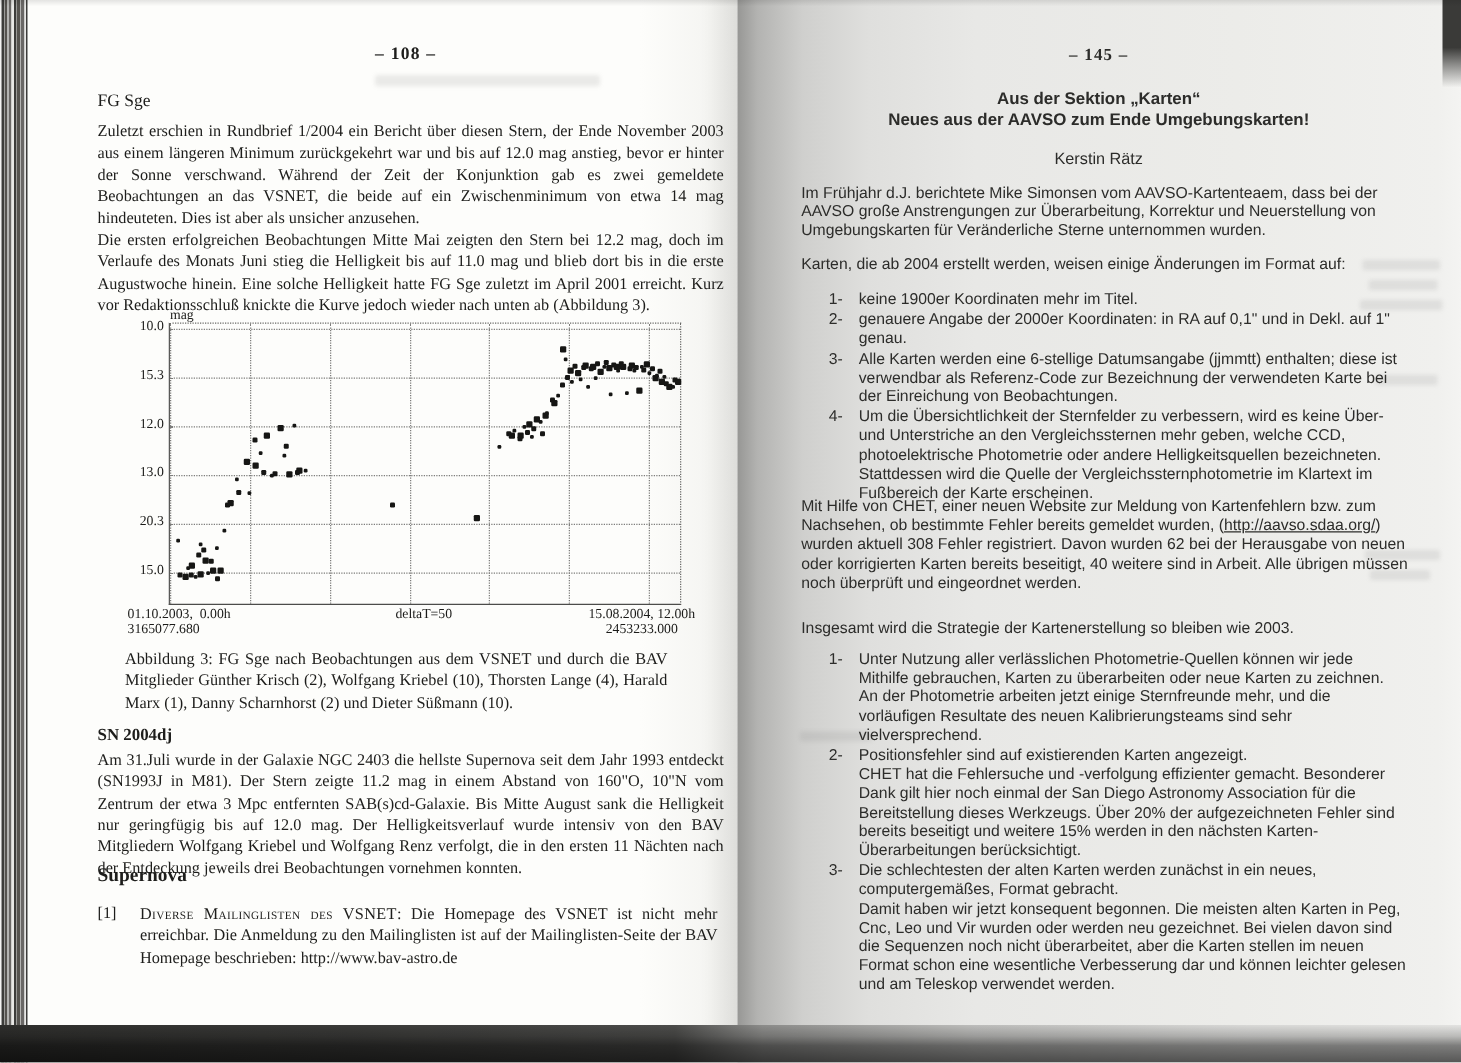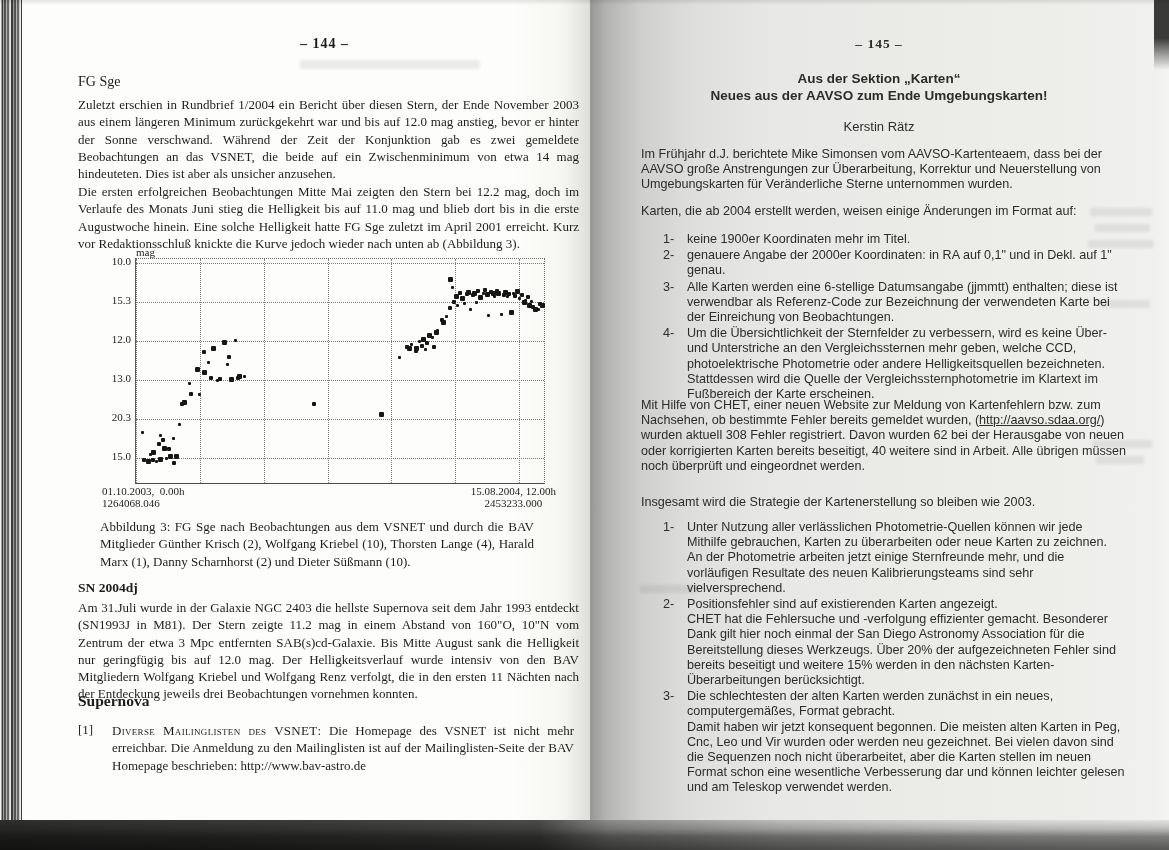--- a/index.html
+++ b/index.html
@@ -104,21 +104,21 @@
 
 <div class="bleed" style="left:1090px;top:208px;width:62px;height:8px;"></div>
 <div class="bleed" style="left:1095px;top:224px;width:55px;height:8px;"></div>
 <div class="bleed" style="left:1088px;top:240px;width:66px;height:8px;"></div>
 <div class="bleed" style="left:1100px;top:300px;width:50px;height:8px;"></div>
 <div class="bleed" style="left:1092px;top:440px;width:60px;height:8px;"></div>
 <div class="bleed" style="left:1096px;top:456px;width:48px;height:8px;"></div>
 <div class="bleed" style="left:640px;top:585px;width:58px;height:8px;"></div>
 <div class="bleed" style="left:300px;top:60px;width:180px;height:9px;"></div>
 
-<div class="abs lp pageno-l">– 144 –</div>
+<div class="abs lp pageno-l">– 108 –</div>
 <div class="abs lp h-run">FG Sge</div>
 <div class="abs lp para-l p1">Zuletzt erschien in Rundbrief 1/2004 ein Bericht über diesen Stern, der Ende November 2003 aus einem längeren Minimum zurückgekehrt war und bis auf 12.0 mag anstieg, bevor er hinter der Sonne verschwand. Während der Zeit der Konjunktion gab es zwei gemeldete Beobachtungen an das VSNET, die beide auf ein Zwischenminimum von etwa 14 mag hindeuteten. Dies ist aber als unsicher anzusehen.</div>
 <div class="abs lp para-l p2">Die ersten erfolgreichen Beobachtungen Mitte Mai zeigten den Stern bei 12.2 mag, doch im Verlaufe des Monats Juni stieg die Helligkeit bis auf 11.0 mag und blieb dort bis in die erste Augustwoche hinein. Eine solche Helligkeit hatte FG Sge zuletzt im April 2001 erreicht. Kurz vor Redaktionsschluß knickte die Kurve jedoch wieder nach unten ab (Abbildung 3).</div>
 
 <div class="abs chart">
   <div class="mag-label">mag</div>
   <div class="chart-plot" id="chart-plot">
       <div class="hgrid" style="top: 4px;"></div>
       <div class="hgrid" style="top: 43px;"></div>
       <div class="hgrid" style="top: 82px;"></div>
@@ -234,21 +234,22 @@
       <div class="pt" style="height: 3px; width: 3px; left: 387.984px; top: 39.55px;"></div>
       <div class="pt" style="height: 4px; width: 4px; left: 390.038px; top: 36.32px;"></div>
       <div class="pt" style="height: 5px; width: 5px; left: 390.815px; top: 43.62px;"></div>
       <div class="pt" style="height: 3px; width: 3px; left: 394.369px; top: 40.72px;"></div>
       <div class="pt" style="height: 4px; width: 4px; left: 395.146px; top: 45.68px;"></div>
       <div class="pt" style="height: 5px; width: 5px; left: 397.2px; top: 48.3px;"></div>
       <div class="pt" style="height: 3px; width: 3px; left: 400.754px; top: 48.52px;"></div>
       <div class="pt" style="height: 4px; width: 4px; left: 401.531px; top: 42.95px;"></div>
       <div class="pt" style="height: 5px; width: 5px; left: 403.585px; top: 44.4px;"></div>
     </div>
-  <div class="xlab xlab-left"><div>01.10.2003,  0.00h</div><div>1264068.046</div></div>
+  <div class="xlab xlab-left"><div>01.10.2003,  0.00h</div><div>3165077.680</div></div>
+  <div class="xlab xlab-center">deltaT=50</div>
   <div class="xlab xlab-right"><div>15.08.2004, 12.00h</div><div>2453233.000</div></div>
 <div class="ytick" style="top: 5px;">10.0</div>
     <div class="ytick" style="top: 44px;">15.3</div>
     <div class="ytick" style="top: 83px;">12.0</div>
     <div class="ytick" style="top: 122px;">13.0</div>
     <div class="ytick" style="top: 161px;">20.3</div>
     <div class="ytick" style="top: 200px;">15.0</div>
   </div>
 
 <div class="abs lp caption">Abbildung 3: FG Sge nach Beobachtungen aus dem VSNET und durch die BAV Mitglieder Günther Krisch (2), Wolfgang Kriebel (10), Thorsten Lange (4), Harald Marx (1), Danny Scharnhorst (2) und Dieter Süßmann (10).</div>

